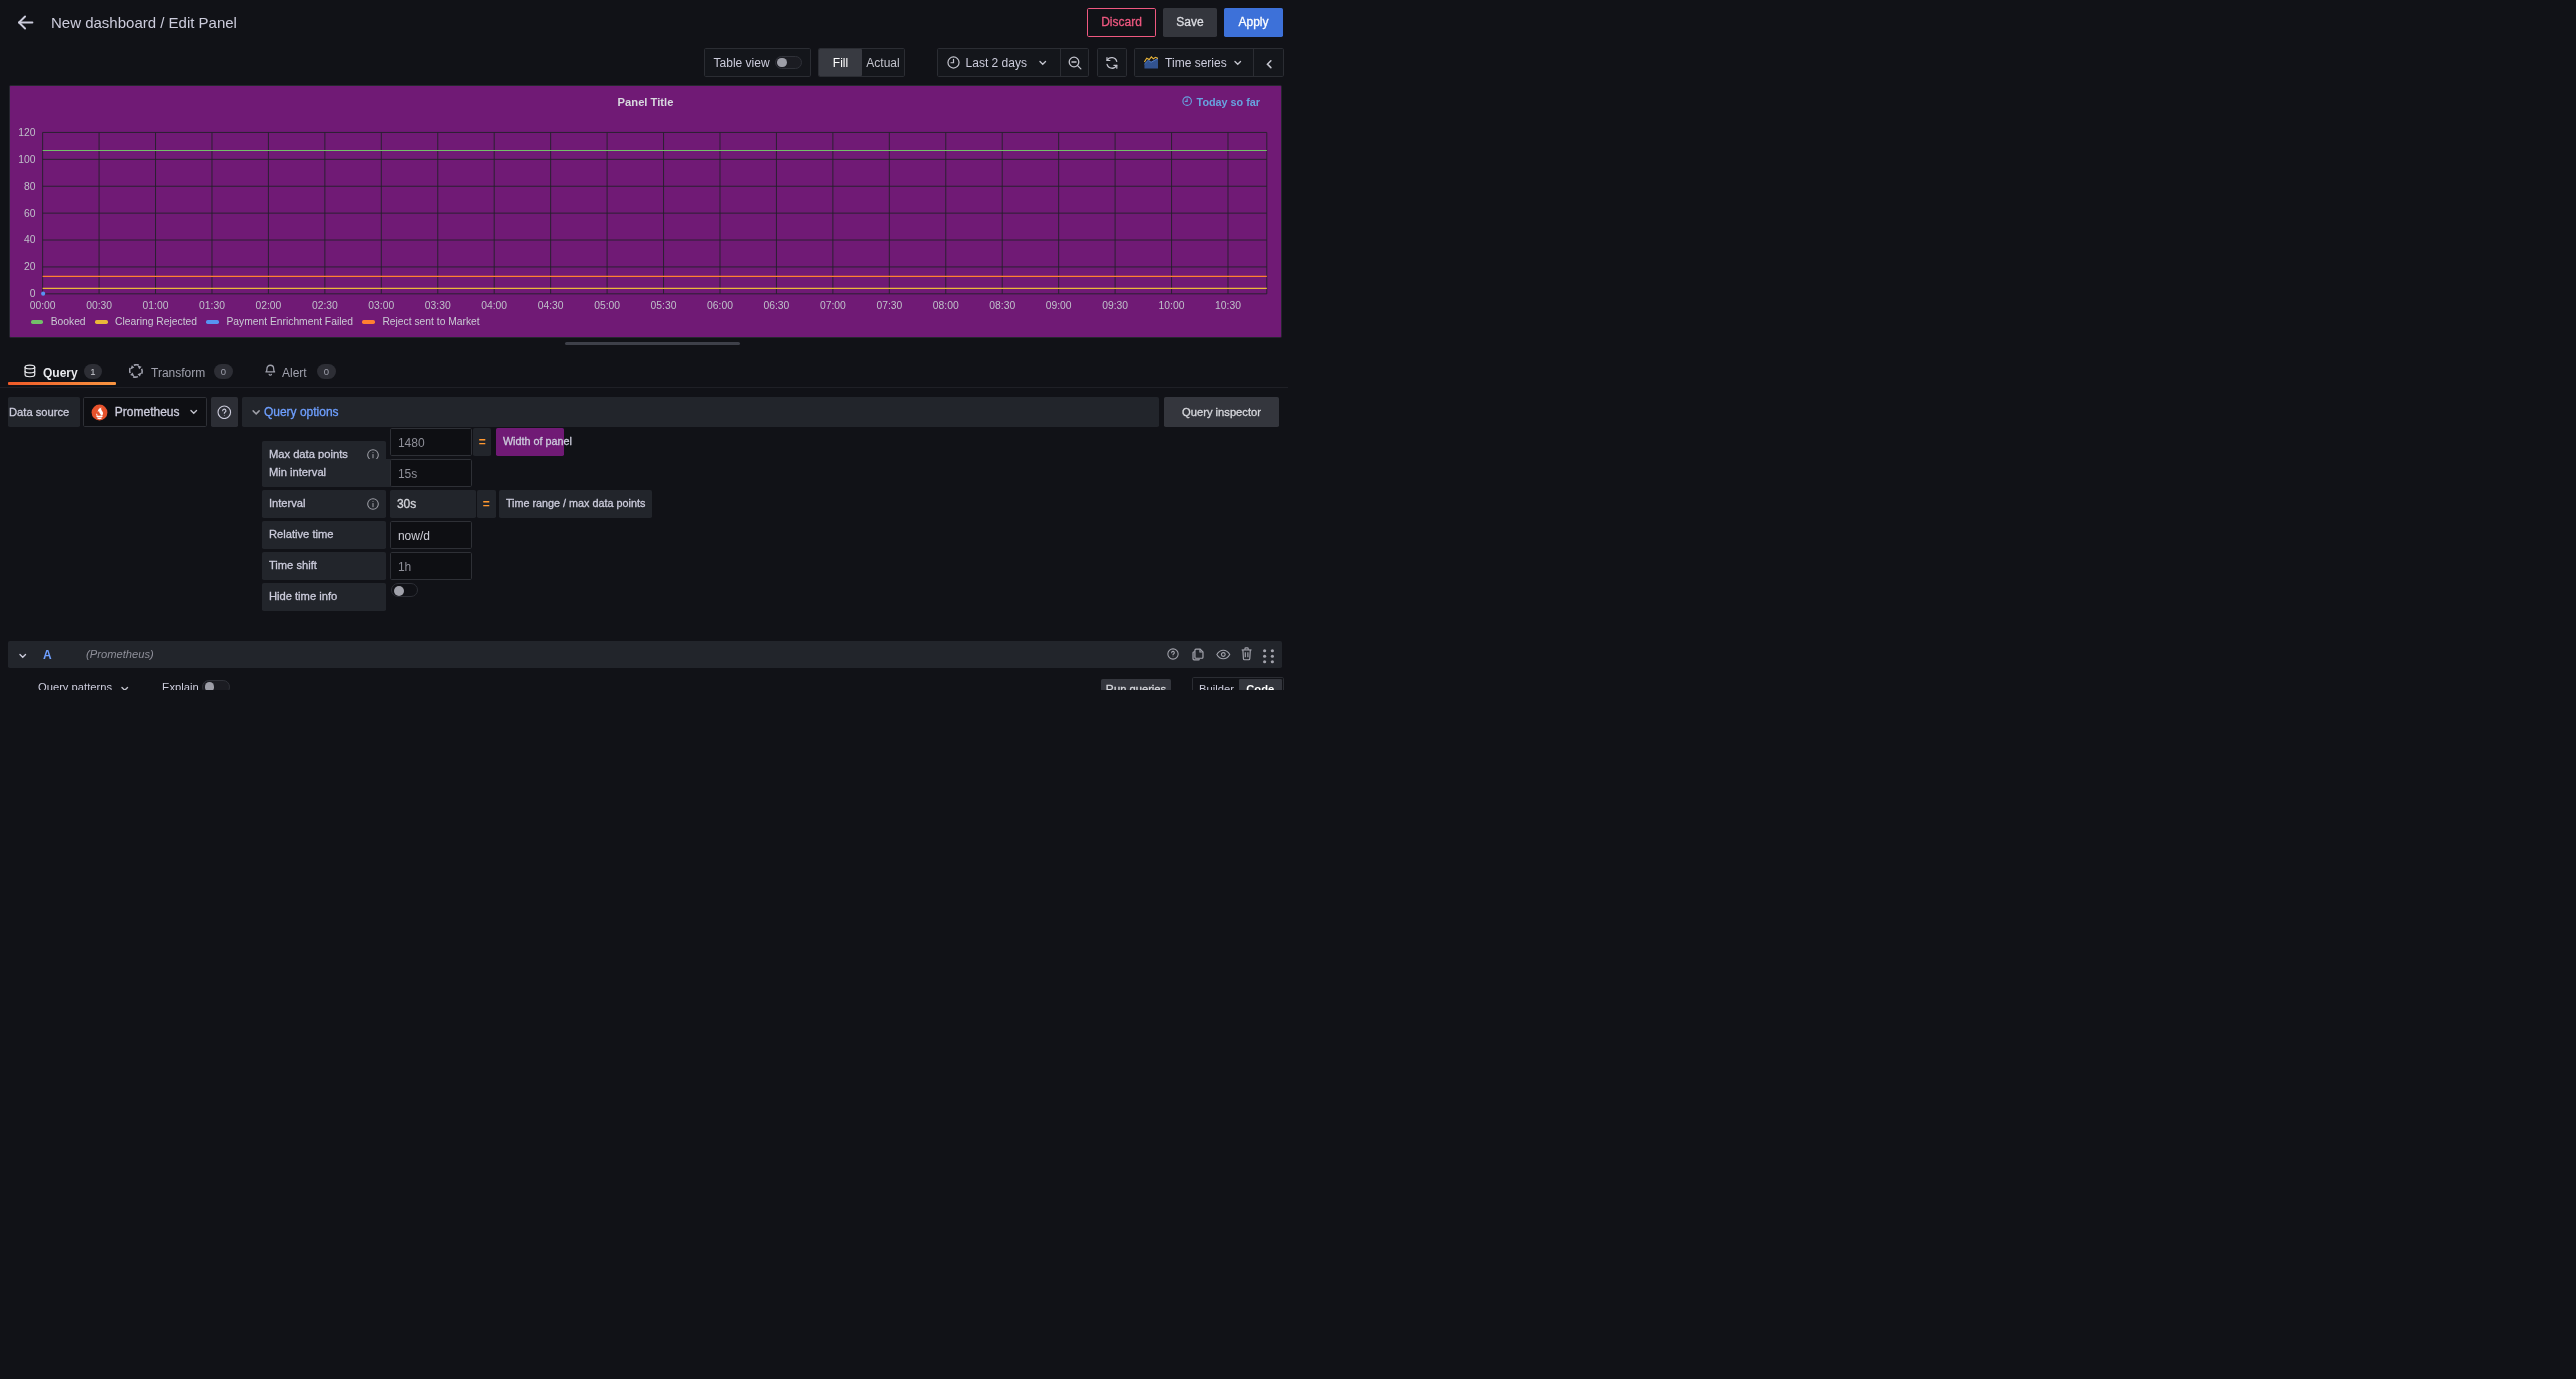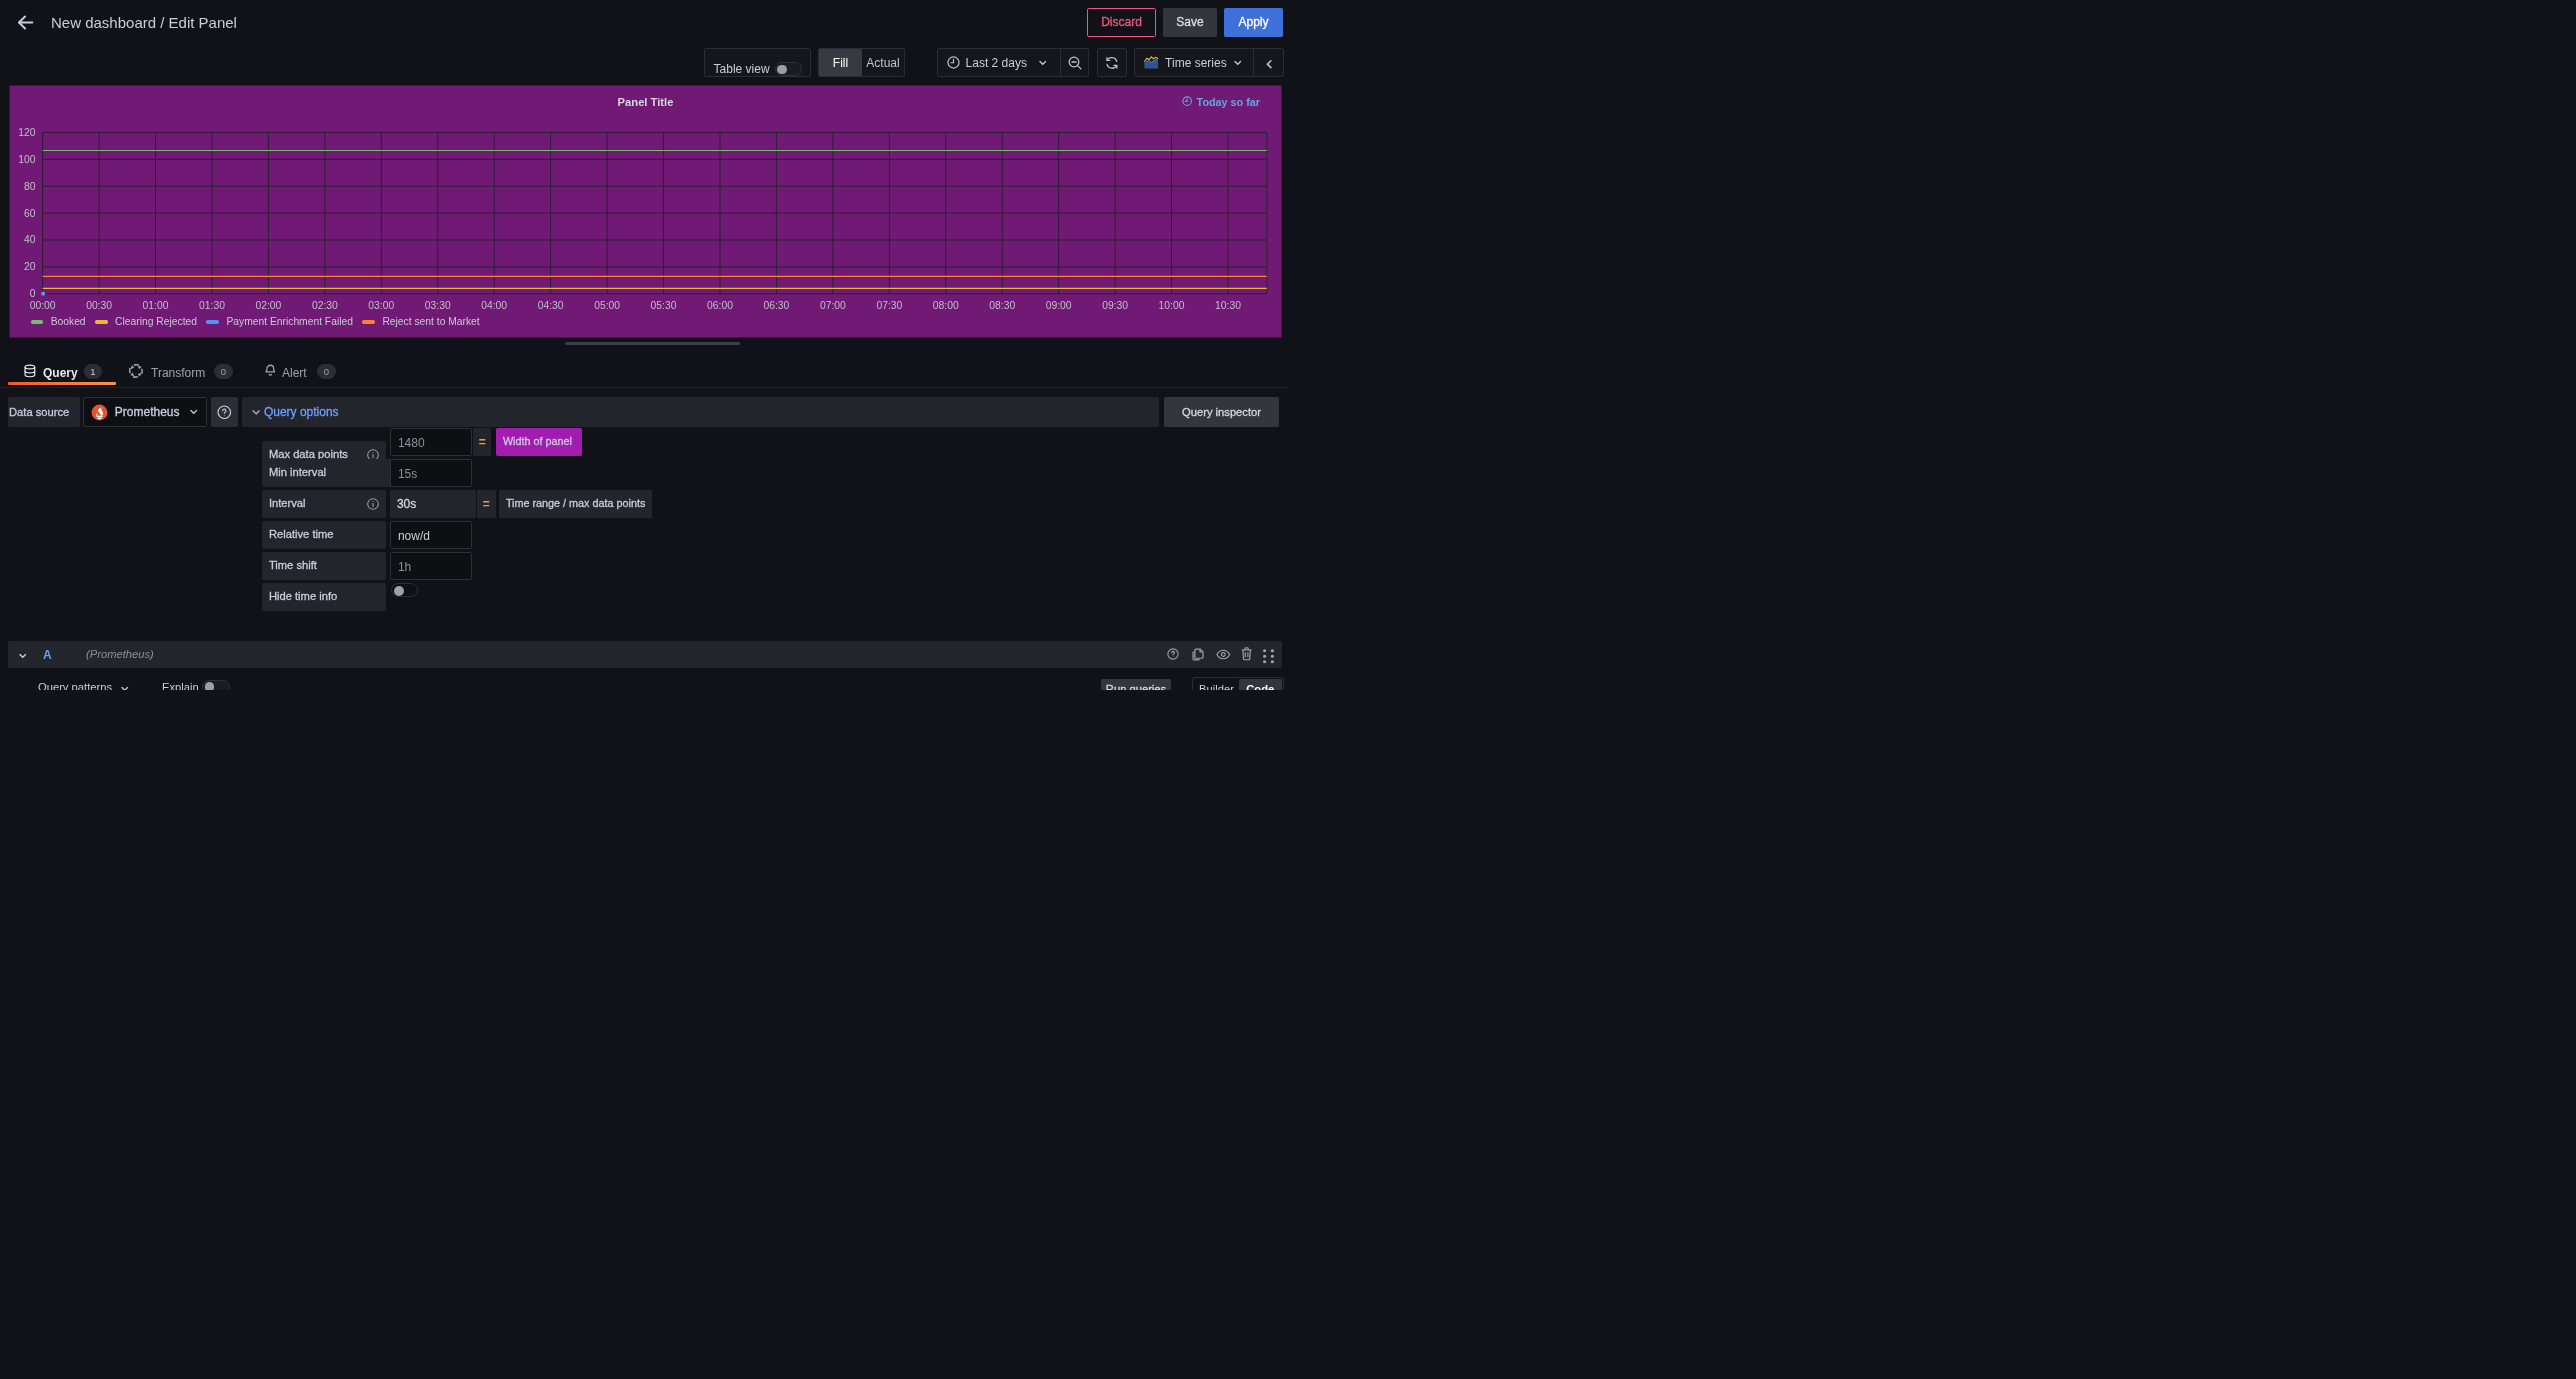--- a/index.html
+++ b/index.html
@@ -11,21 +11,21 @@
 
 <svg class="abs" style="left:15.5px;top:13px" width="19" height="19" viewBox="0 0 22 22" fill="none" stroke="#ccccdc" stroke-width="2.2" stroke-linecap="round" stroke-linejoin="round">
     <path d="M19 11H3.5"></path>
     <path d="M10.5 4 3.5 11l7 7"></path>
   </svg>
 <div class="abs" style="left:51px;top:14px;font-size:15px;color:#ccccdc">New dashboard / Edit Panel</div>
 <div class="btn abs md" style="left:1087px;top:7.7px;width:69px;height:29px;border:0.9px solid #ef5880;color:#ef5880">Discard</div>
 <div class="btn abs md" style="left:1163px;top:7.7px;width:54px;height:29px;background:#34363d;color:#dcdde2">Save</div>
 <div class="btn abs md" style="left:1224px;top:7.7px;width:59px;height:29px;background:#3d71d9;color:#fff">Apply</div>
 
-<div class="abs" style="left:704px;top:48px;width:107px;height:29px;border:0.9px solid #2b2d33;border-radius:1.7px;display:flex;align-items:flex-end;background:#14161b">
+<div class="abs" style="left:704px;top:48px;width:107px;height:29px;border:0.9px solid #2b2d33;border-radius:1.7px;display:flex;align-items:center;background:#14161b">
   <span style="font-size:12px;margin-left:8.6px">Table view</span>
   <span class="abs" style="right:7.7px;width:27.6px;height:13.8px;background:#1b1c22;border:0.9px solid #2f3138;border-radius:6.9px">
       <span class="abs" style="left:1.7px;top:1.3px;width:9.5px;height:9.5px;border-radius:50%;background:#9d9ea7"></span>
     </span>
 </div>
 <div class="abs" style="left:818px;top:48px;width:87px;height:29px;border:0.9px solid #2b2d33;border-radius:1.7px;display:flex;background:#14161b">
   <span class="btn" style="width:43px;height:100%;background:#383a41;color:#fff;font-weight:400;border-radius:0.9px">Fill</span>
   <span class="btn" style="flex:1;color:#c2c3cc">Actual</span>
 </div>
 <div class="abs" style="left:937px;top:48px;width:152px;height:29px;border:0.9px solid #2b2d33;border-radius:1.7px;display:flex;align-items:center;background:#14161b">
@@ -219,21 +219,21 @@
       <svg style="position:absolute;right:6.9px;top:7.7px" width="12" height="12" viewBox="0 0 14 14" fill="none" stroke="#9fa0a8" stroke-width="1.2">
         <circle cx="7" cy="7" r="6.2"></circle>
         <path d="M7 6.3v3.9" stroke-linecap="round"></path>
         <circle cx="7" cy="4" r=".6" fill="#9fa0a8" stroke="none"></circle>
       </svg>
     </div>
     <div class="abs" style="left:390px;top:428px;width:82px;height:27.6px;background:#0e0f13;border:0.9px solid #2e3036;border-radius:1.7px">
       <span style="position:absolute;left:6.9px;top:6.9px;font-size:12px;color:#8e8f98">1480</span>
     </div>
     <div class="abs btn" style="left:473px;top:428px;width:18.3px;height:27.6px;background:#22252b;color:#ff9830;font-weight:700">=</div>
-    <div class="abs" style="left:496px;top:428px;width:86px;height:27.6px;background:#a21caf;border-radius:1.7px">
+    <div class="abs" style="left:496px;top:428px;width:68px;height:27.6px;background:#701a75;border-radius:1.7px">
       <span class="md" style="position:absolute;left:6.9px;top:7.3px;font-size:10.8px;color:#ccccdc;white-space:nowrap">Width of panel</span>
     </div>
     <div class="abs" style="left:262px;top:459px;width:147px;height:27.6px;background:#22252b;border-radius:1.7px">
       <span class="md" style="position:absolute;left:6.9px;top:6.9px;font-size:11.2px;color:#ccccdc">Min interval</span>
       <svg style="position:absolute;right:6.9px;top:7.7px" width="12" height="12" viewBox="0 0 14 14" fill="none" stroke="#9fa0a8" stroke-width="1.2">
         <circle cx="7" cy="7" r="6.2"></circle>
         <path d="M7 6.3v3.9" stroke-linecap="round"></path>
         <circle cx="7" cy="4" r=".6" fill="#9fa0a8" stroke="none"></circle>
       </svg>
     </div>

